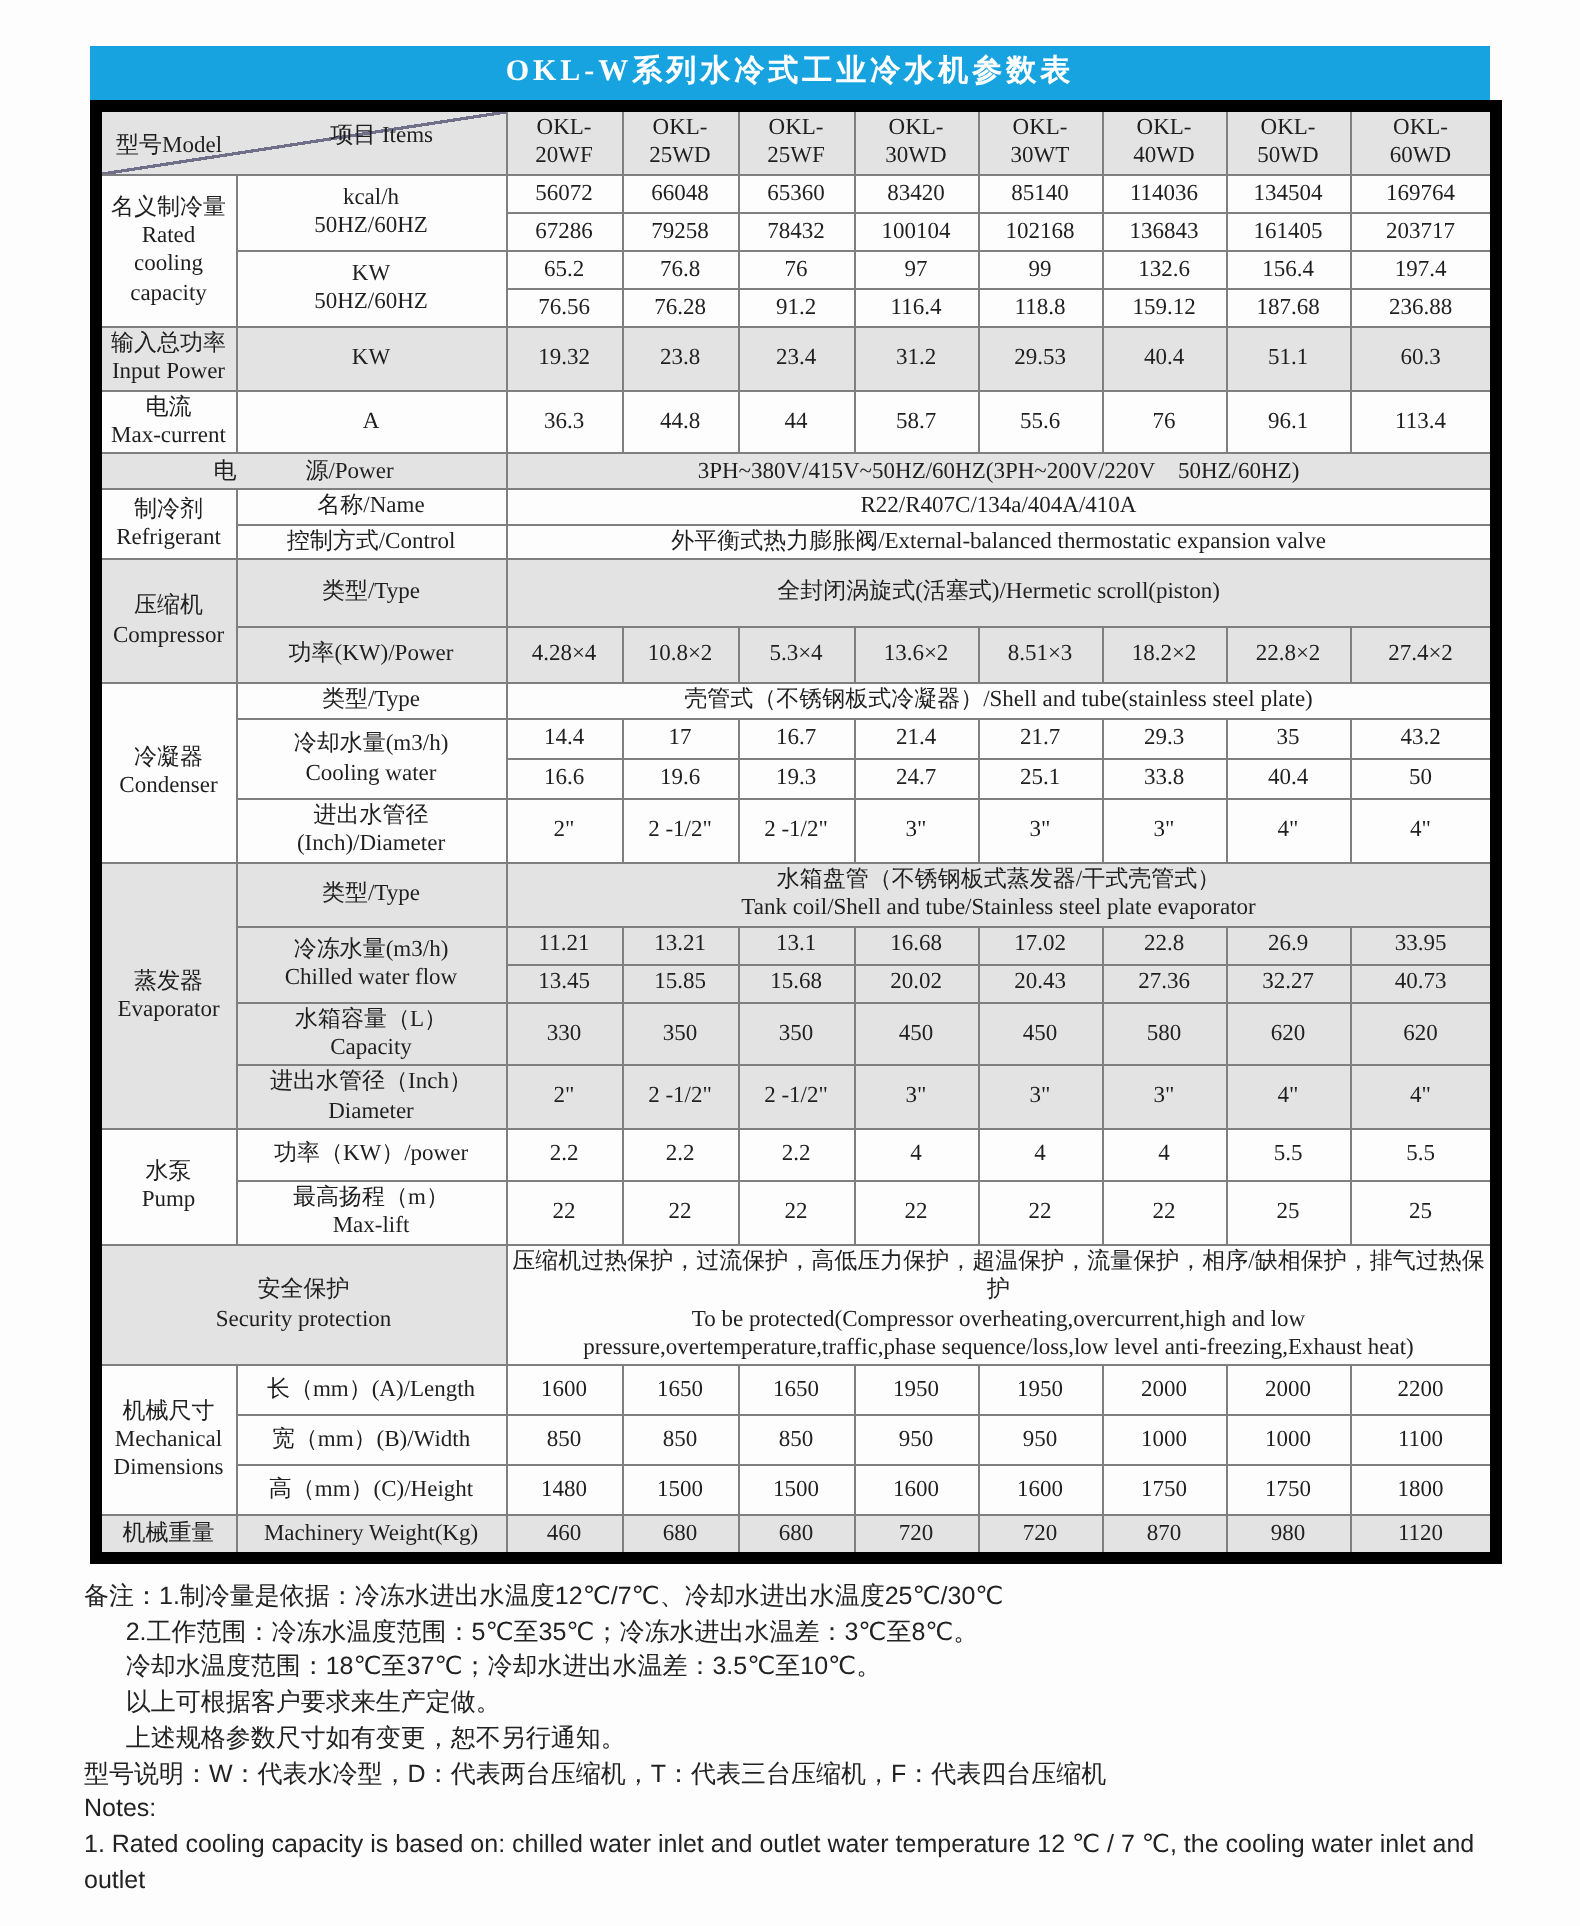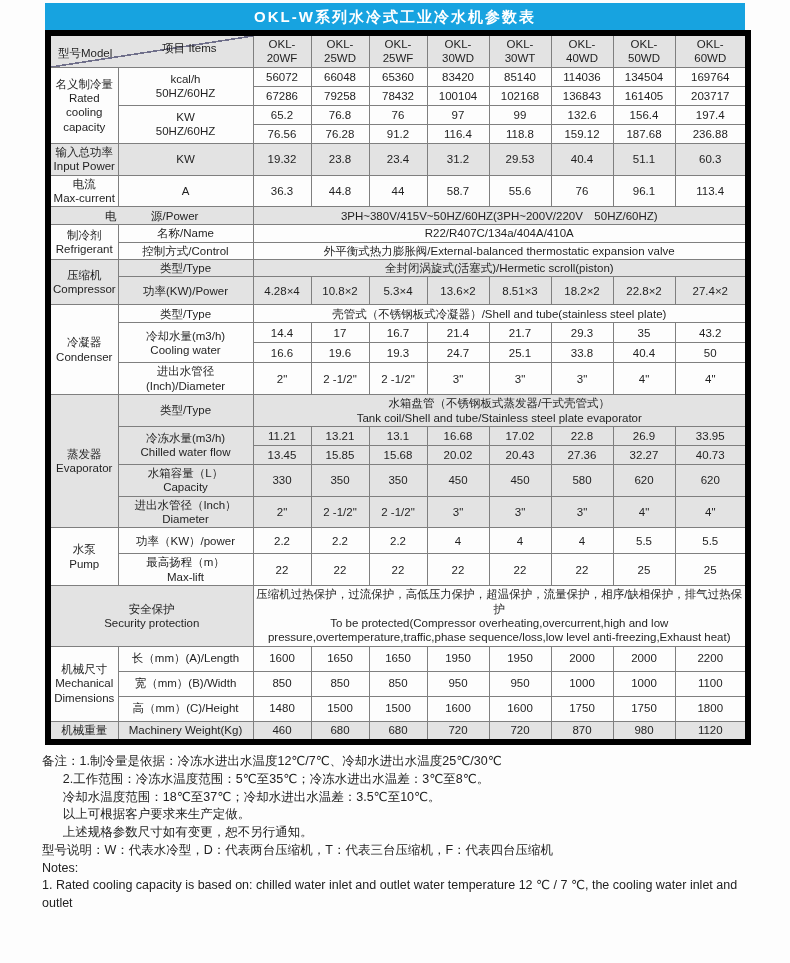--- a/index.html
+++ b/index.html
@@ -13,21 +13,21 @@
   .page { position:relative; width:790px; height:963px; }
 
   
   .doc-header { display:flex; align-items:flex-start; padding:8px 0 0 72px; }
   .arrow-logo { width:48px; height:52px; flex:0 0 auto; margin-top:2px; }
   .titles { margin-left:8px; }
   .title-zh { font-size:26px; font-weight:700; letter-spacing:1px; color:#161616; line-height:1.2; }
   .title-en { font-size:17px; font-weight:500; color:#1c1c1c; line-height:1.25; margin-top:1px; }
 
   
-  .table-wrap { width:700px; margin:3px 0 0 45px; }
+  .table-wrap { width:700px; margin:23px 0 0 45px;font-family:Liberation Serif, serif; }
   .banner {
     background:var(--banner-bg,#17a3e0);
     color:var(--banner-text,#ffffff);
     font-size:15px; font-weight:700; letter-spacing:2px;
     text-align:center; height:27px; line-height:27px;
   }
   table.spec {
     border-collapse:collapse; table-layout:fixed; width:700px;
     font-size:11.5px; line-height:1.25;
   }
@@ -166,21 +166,21 @@
           </tr>
           <tr style="height: 17px;">
             <td rowspan="2" class="lbl tt">制冷剂<br>Refrigerant</td>
             <td class="sub tt">名称/Name</td>
             <td colspan="8" class="tt">R22/R407C/134a/404A/410A</td>
           </tr>
           <tr style="height: 17px;">
             <td class="sub">控制方式/Control</td>
             <td colspan="8" class="">外平衡式热力膨胀阀/External-balanced thermostatic expansion valve</td>
           </tr>
-          <tr style="height: 17px;">
+          <tr style="height: 34px;">
             <td rowspan="2" class="lbl tt shade">压缩机<br>Compressor</td>
             <td class="sub tt shade">类型/Type</td>
             <td colspan="8" class="tt shade">全封闭涡旋式(活塞式)/Hermetic scroll(piston)</td>
           </tr>
           <tr style="height: 28px;">
             <td class="sub  shade">功率(KW)/Power</td>
             <td class="shade">4.28×4</td>
             <td class="shade">10.8×2</td>
             <td class="shade">5.3×4</td>
             <td class="shade">13.6×2</td>

